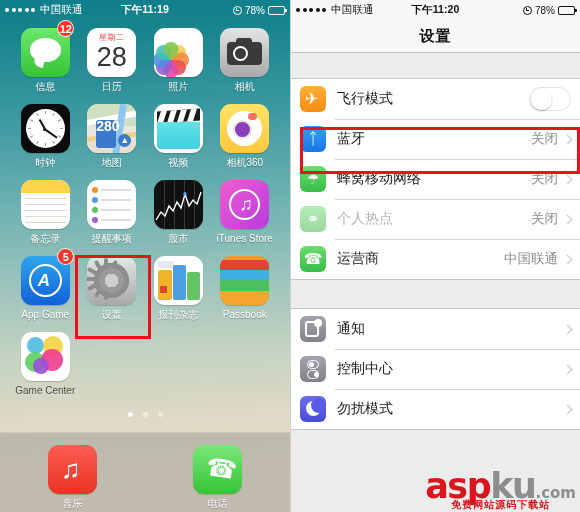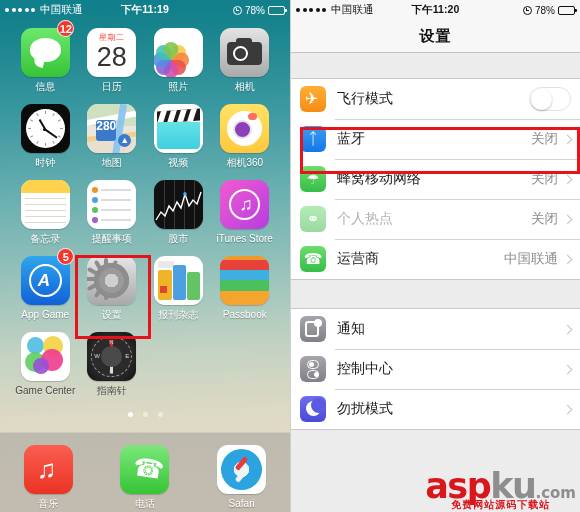--- a/index.html
+++ b/index.html
@@ -120,22 +120,22 @@
   .ic-clock .tick { position:absolute; left:24.2px; top:7px; width:1px; height:3px; background:#999; transform-origin: 0.5px 17.5px; }
 
   .ic-maps { background: #eae6dd; }
   .ic-maps .green { position:absolute; left:0; top:0; width:100%; height:22px; background:#cfe0c0;}
   .ic-maps .water { position:absolute; left:0; bottom:0; width:100%; height:14px; background:#e8e0cf;}
   .ic-maps .road { position:absolute; background:#fff; }
   .ic-maps .r1 { left:-4px; top:11px; width:60px; height:6px; transform: rotate(-11deg); }
   .ic-maps .r2 { left:29px; top:0; width:7px; height:52px; background:#8ec6f0; transform: rotate(9deg);}
   .ic-maps .r3 { left:0; top:30px; width:54px; height:5px; background:#f3cf8a; transform: rotate(-6deg);}
   .ic-maps .shield {
-    position:absolute; left:9px; top:16px; width:20px; height:21px; background:#3b79cc;
-    border-radius:3px; color:#fff; font-size:12px; text-align:center; line-height:13px; font-weight:bold;
+    position:absolute; left:9px; top:16px; width:20px; height:28px; background:#3b79cc;
+    border-radius:3px; color:#fff; font-size:14px; text-align:center; line-height:13px; font-weight:bold;
   }
   .ic-maps .pin { position:absolute; right:5px; bottom:6px; width:13px; height:13px; border-radius:50%; background:#3b79cc; color:#fff; font-size:9px; text-align:center; line-height:13px;}
 
   .ic-video { background: #fff; }
   .ic-video .slate { position:absolute; left:3px; top:6px; width:43px; height:12px; background:#1b1b1b; transform: skewY(-4deg);}
   .ic-video .slate i { position:absolute; top:0; width:6px; height:12px; background:#fff; transform: skewX(-18deg);}
   .ic-video .screen { position:absolute; left:3px; top:18px; width:43px; height:27px; background: linear-gradient(180deg,#63e2e6,#40cfe0); border-radius:0 0 4px 4px;}
 
   .ic-c360 { background: linear-gradient(180deg,#ffe266,#ffc83d); }
   .ic-c360 .ring { position:absolute; left:7px; top:7px; width:35px; height:35px; border-radius:50%; background:#fff;}
@@ -524,32 +524,20 @@
         <div class="icon ic-gamecenter">
           <span class="bub" style="left:6px;top:5px;width:17px;height:17px;background:#4fbce0"></span>
           <span class="bub" style="left:22px;top:4px;width:20px;height:20px;background:#f2d23f"></span>
           <span class="bub" style="left:4px;top:20px;width:20px;height:20px;background:#5ccf5c"></span>
           <span class="bub" style="left:20px;top:17px;width:22px;height:22px;background:#ef3b8d"></span>
           <span class="bub" style="left:12px;top:26px;width:16px;height:16px;background:#9a4fd8"></span>
         </div>
         <div class="label">Game Center</div>
       </div>
 
-      <div class="app dark-label">
-        <div class="icon ic-compass">
-          <span class="ring2"></span>
-            <span class="needle"></span>
-            <span class="inner"></span>
-          <span class="dir" style="left:22px;top:7px">N</span>
-          <span class="dir" style="left:22px;bottom:6px">S</span>
-          <span class="dir" style="left:7px;top:21px">W</span>
-          <span class="dir" style="right:7px;top:21px">E</span>
-        </div>
-        <div class="label">指南针</div>
-      </div>
 
     </div>
 
     <div class="pagedots">
       <i class="on"></i>
       <i></i>
       <i></i>
     </div>
 
     <div class="dock">
@@ -557,27 +545,20 @@
         <div class="icon ic-music">
             <span class="note2">♫</span>
           </div>
         <div class="label">音乐</div>
       </div>
       <div class="app">
         <div class="icon ic-phone">
             <span class="hand">☎</span>
           </div>
         <div class="label">电话</div>
-      </div>
-      <div class="app">
-        <div class="icon ic-safari">
-            <span class="globe"></span>
-            <span class="nd"></span>
-          </div>
-        <div class="label">Safari</div>
       </div>
     </div>
 
     <div class="hl-box" style="left:75px; top:255px; width:76px; height:84px;"></div>
 
   </div>
 
   <div class="phone-settings">
 
     <div class="statusbar dark set-statusbar">

